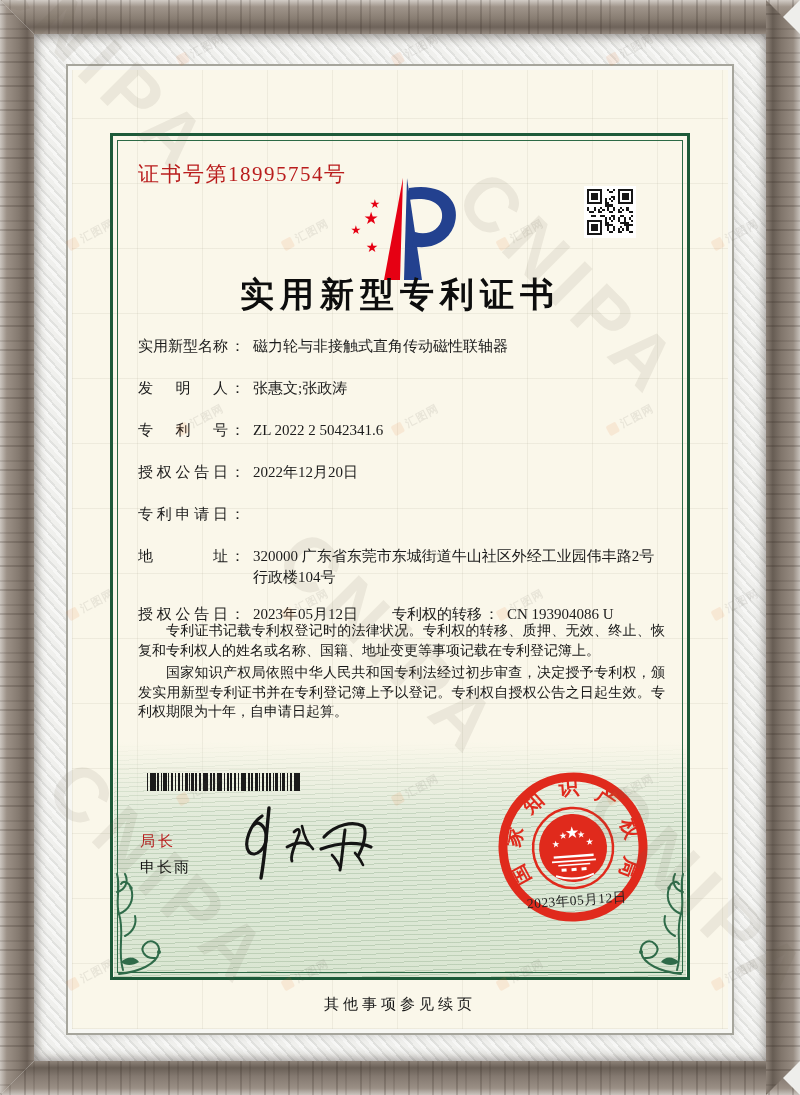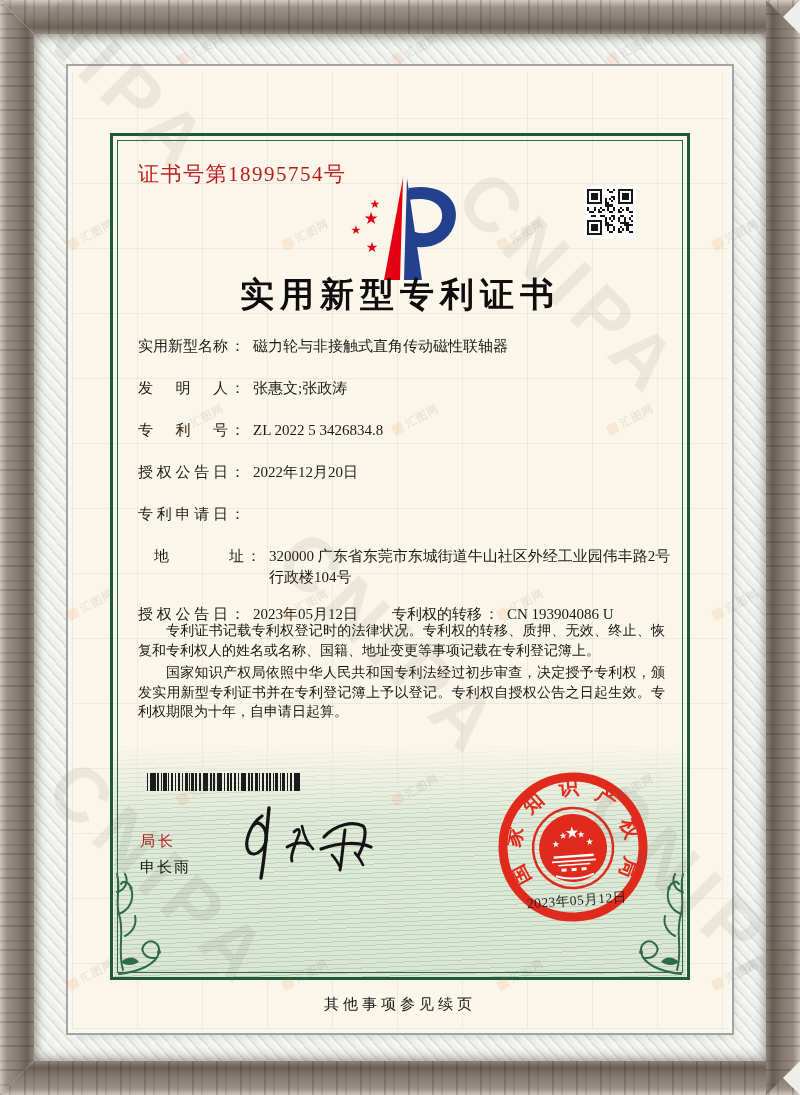--- a/index.html
+++ b/index.html
@@ -42,21 +42,21 @@
   .waveband::after{content:"";position:absolute;inset:0;
     background:repeating-linear-gradient(178deg,rgba(88,130,88,.22) 0 1px,rgba(0,0,0,0) 1px 4.5px);
     -webkit-mask-image:linear-gradient(180deg,transparent 0,#000 34%);
             mask-image:linear-gradient(180deg,transparent 0,#000 34%);}
   
   .abs{position:absolute;z-index:6;}
   .certno{left:138px;top:160px;font-size:21px;letter-spacing:1.5px;color:#b91c1c;}
   .title{left:110px;top:272px;width:580px;text-align:center;font-size:34px;font-weight:bold;letter-spacing:6px;color:#0d0d0d;}
   .fields{left:138px;top:336px;width:536px;font-size:15px;color:#1b1b1b;}
   .frow{display:flex;margin-bottom:21px;line-height:21px;}
-  .frow.addr{margin-bottom:2px;margin-left:16px;}
+  .frow.addr{margin-bottom:2px;}
   .flabel{flex:none;display:inline-block;width:90px;text-align:justify;text-align-last:justify;}
   .colon{flex:none;margin:0 8px 0 2px;}
   .fvalue{max-width:402px;}
   .grant{position:relative;height:21px;line-height:21px;}
   .gpair{position:absolute;top:16px;display:flex;white-space:nowrap;}
   .gpair.p1{left:0;}
   .gpair.p2{left:254px;}
   .paras{left:138px;top:621px;width:527px;font-size:14px;line-height:19.5px;color:#161616;text-align:justify;}
   .paras p{margin:0 0 3px 0;text-indent:2em;}
   .barcode{left:147px;top:773px;width:153px;height:18px;
@@ -227,21 +227,21 @@
         <span class="fvalue">磁力轮与非接触式直角传动磁性联轴器</span>
       </div>
       <div class="frow">
         <span class="flabel">发明人</span>
         <span class="colon">：</span>
         <span class="fvalue">张惠文;张政涛</span>
       </div>
       <div class="frow">
         <span class="flabel">专利号</span>
         <span class="colon">：</span>
-        <span class="fvalue">ZL 2022 5 3426834.8</span>
+        <span class="fvalue">ZL 2022 2 5042341.6</span>
       </div>
       <div class="frow">
         <span class="flabel">授权公告日</span>
         <span class="colon">：</span>
         <span class="fvalue">2022年12月20日</span>
       </div>
       <div class="frow">
         <span class="flabel">专利申请日</span>
         <span class="colon">：</span>
       </div>

